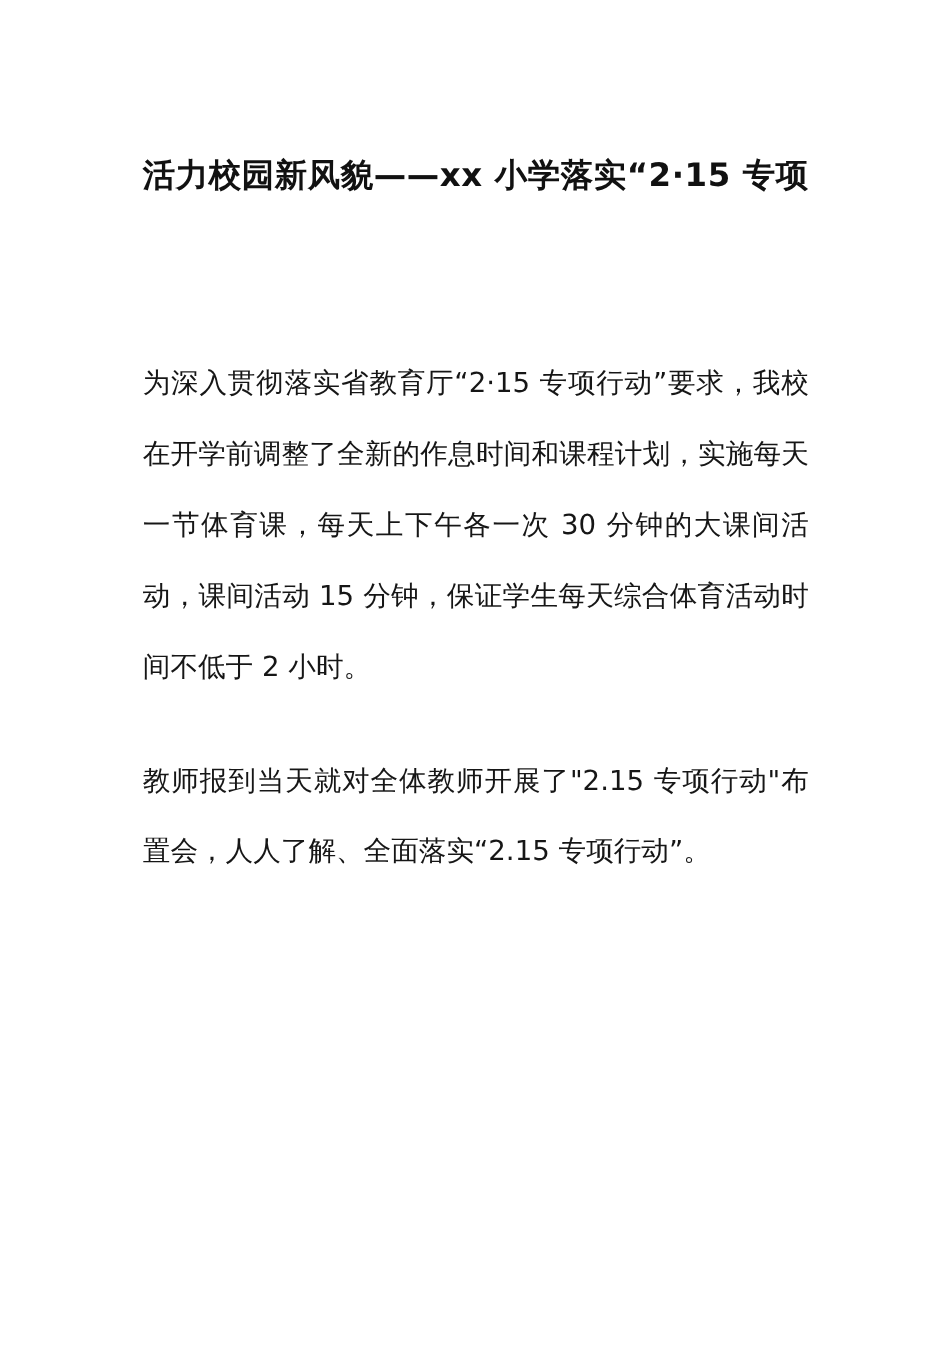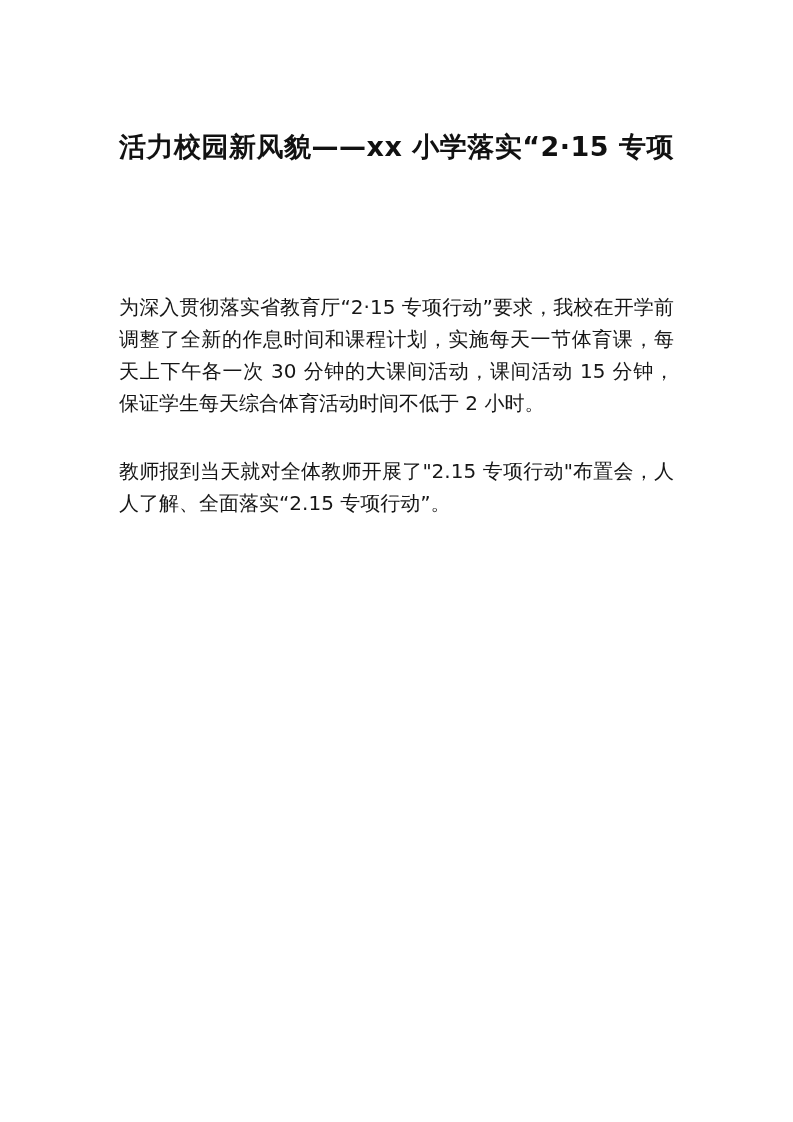--- a/index.html
+++ b/index.html
@@ -29,22 +29,22 @@
   }
   .doc-title .title-line {
     display: block;
     white-space: nowrap;
   }
   .doc-body {
     margin-top: 96px;
   }
   .doc-body p {
     margin: 0 0 36px 0;
-    font-size: 20px;
-    line-height: 32px;
+    font-size: 23px;
+    line-height: 59px;
     text-align: justify;
     text-justify: inter-character;
     word-break: break-all;
     overflow-wrap: break-word;
   }
   .doc-body p:last-child {
     margin-bottom: 0;
   }
 </style>
 </head>

